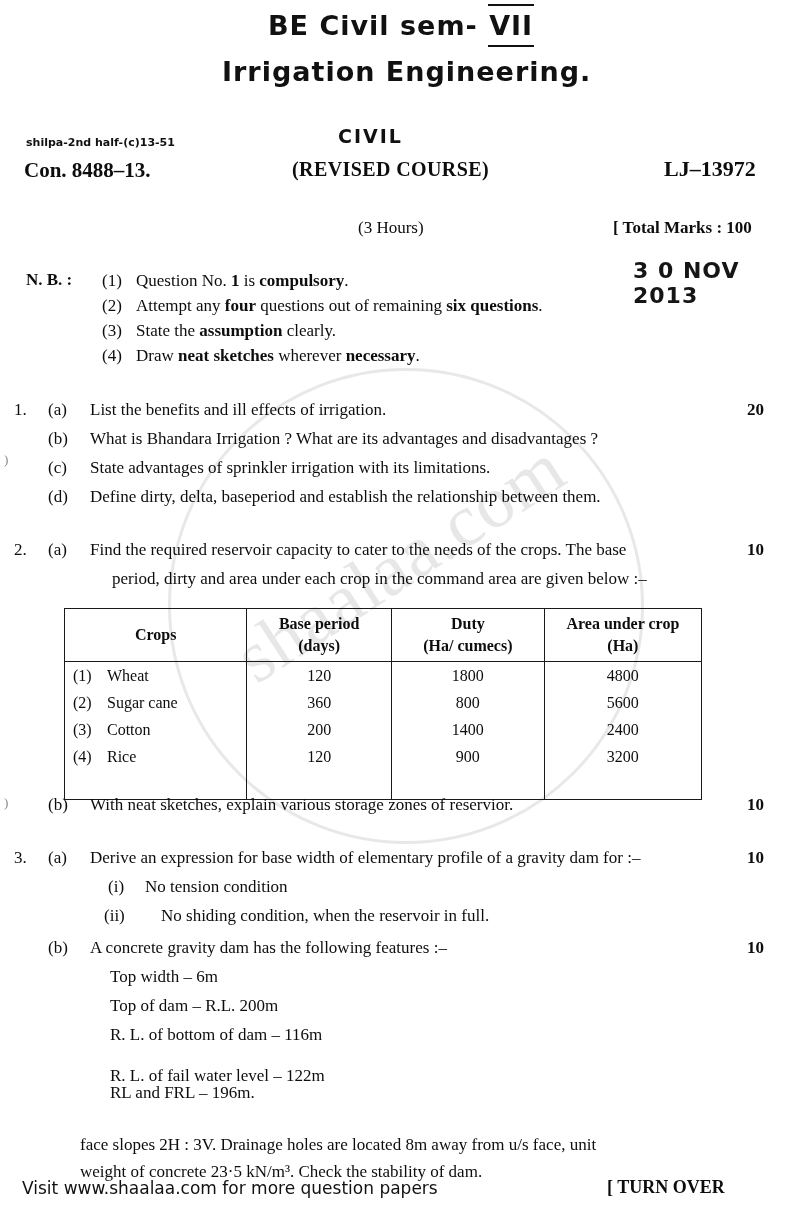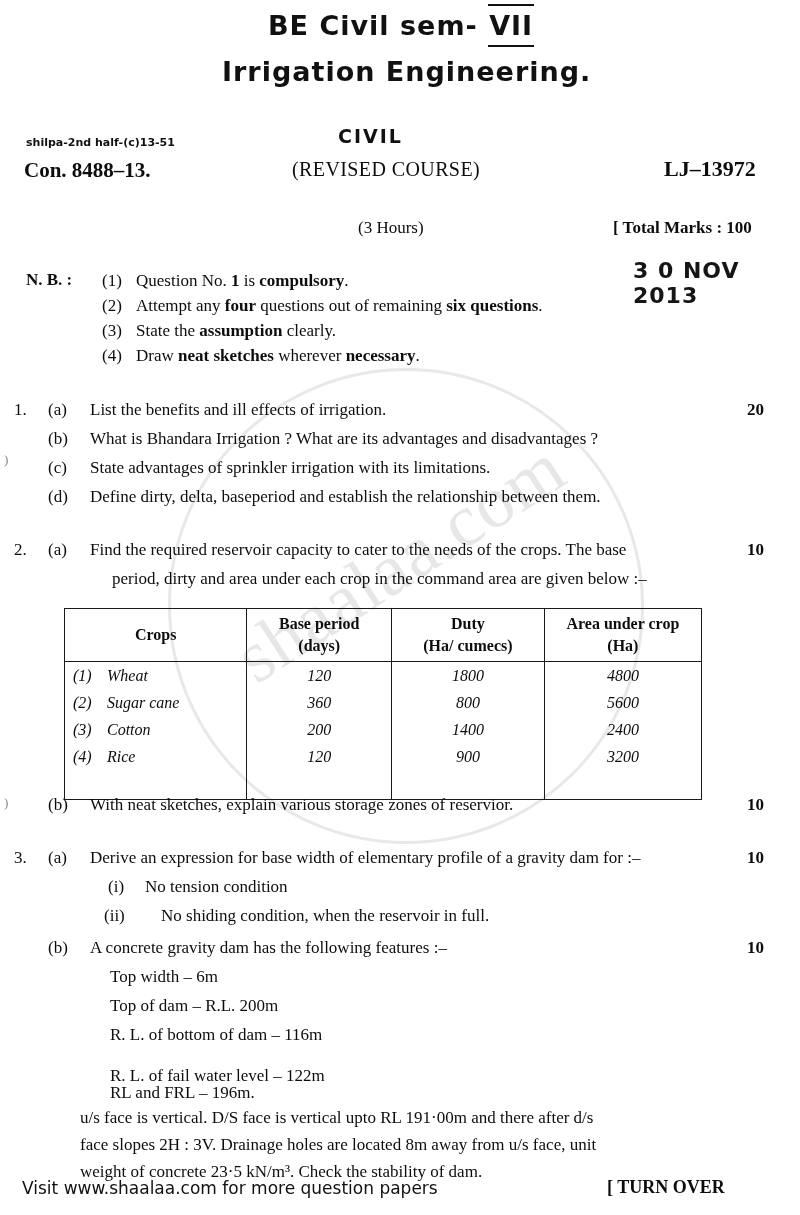--- a/index.html
+++ b/index.html
@@ -58,21 +58,21 @@
     position:absolute;left:26px;top:136px;
     font-family:"DejaVu Sans", sans-serif;
     font-size:11px;font-weight:600;color:#111;
   }
   #con-no{
     position:absolute;left:24px;top:158px;
     font-size:21px;font-weight:bold;
   }
   #revised-course{
     position:absolute;left:292px;top:158px;
-    font-size:20px;font-weight:normal;letter-spacing:0.4px;
+    font-size:20px;font-weight:bold;letter-spacing:0.4px;
   }
   #paper-code{
     position:absolute;left:664px;top:156px;
     font-size:22px;font-weight:bold;
   }
   #duration{
     position:absolute;left:358px;top:218px;
     font-size:17px;
   }
   #total-marks{
@@ -151,21 +151,21 @@
     padding:0 4px;
   }
   #crop-table tbody tr:first-child td{border-top:1.6px solid #1a1a1a;}
   #crop-table tbody tr:last-child td{padding-bottom:2px;}
   #crop-table tbody td.name-cell{
     text-align:left;
     padding-left:8px;
     white-space:nowrap;
   }
   #crop-table tbody td.name-cell .idx{display:inline-block;width:34px;}
-  #crop-table tbody{border-bottom:1.6px solid #1a1a1a;font-style:italic;}
+  #crop-table tbody{border-bottom:1.6px solid #1a1a1a;}
   .tbl-bottom-pad{height:12px;border:none !important;}
   .tbl-bottom-pad td{border:none !important;border-left:1.6px solid #1a1a1a !important;border-right:1.6px solid #1a1a1a !important;}
 
   
   .spec-line{
     position:absolute;
     left:110px;
     font-size:17px;
     white-space:nowrap;
   }
@@ -318,20 +318,19 @@
   <div class="qsub layer" style="left:48px;top:938px;">(b)</div>
   <div class="qtext layer" style="left:90px;top:938px;">A concrete gravity dam has the following features :–</div>
   <div class="marks layer" style="top:938px;">10</div>
 
   <div class="spec-line layer" style="top:967px;">Top width – 6m</div>
   <div class="spec-line layer" style="top:996px;">Top of dam – R.L. 200m</div>
   <div class="spec-line layer" style="top:1025px;">R. L. of bottom of dam – 116m</div>
   <div class="spec-line layer" style="top:1054px;margin-top:12px;">R. L. of fail water level – 122m</div>
   <div class="spec-line layer" style="top:1083px;">RL and FRL – 196m.</div>
 
-  <div class="para-line layer" style="top:1108px;">u/s face is vertical. D/S face is vertical upto RL 191·00m and there after d/s</div>
   <div class="para-line layer" style="top:1135px;">face slopes 2H : 3V. Drainage holes are located 8m away from u/s face, unit</div>
   <div class="para-line layer" style="top:1162px;">weight of concrete 23·5 kN/m³. Check the stability of dam.</div>
 
   <div id="footer-visit" class="layer">Visit www.shaalaa.com for more question papers</div>
   <div id="footer-turnover" class="layer">[ TURN OVER</div>
 
 </div>
 
 </body></html>

